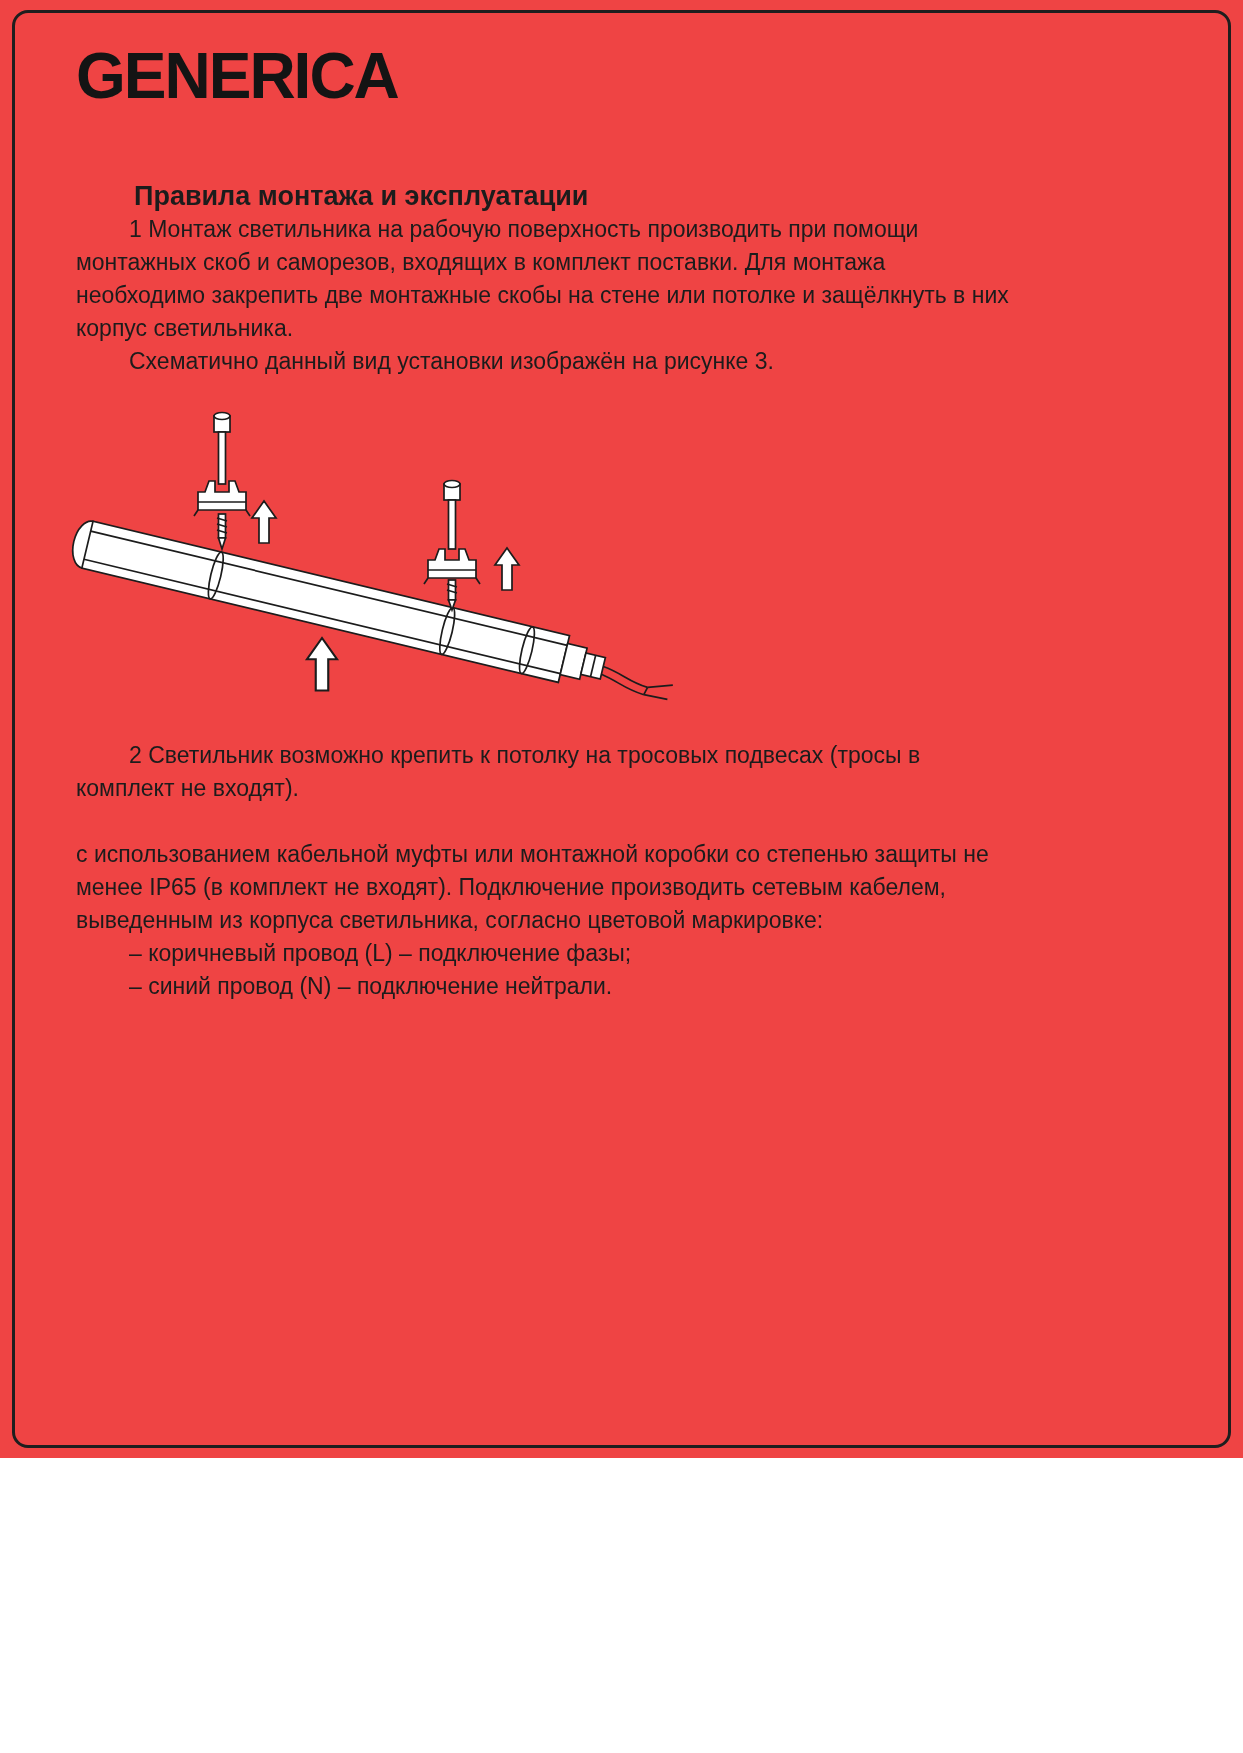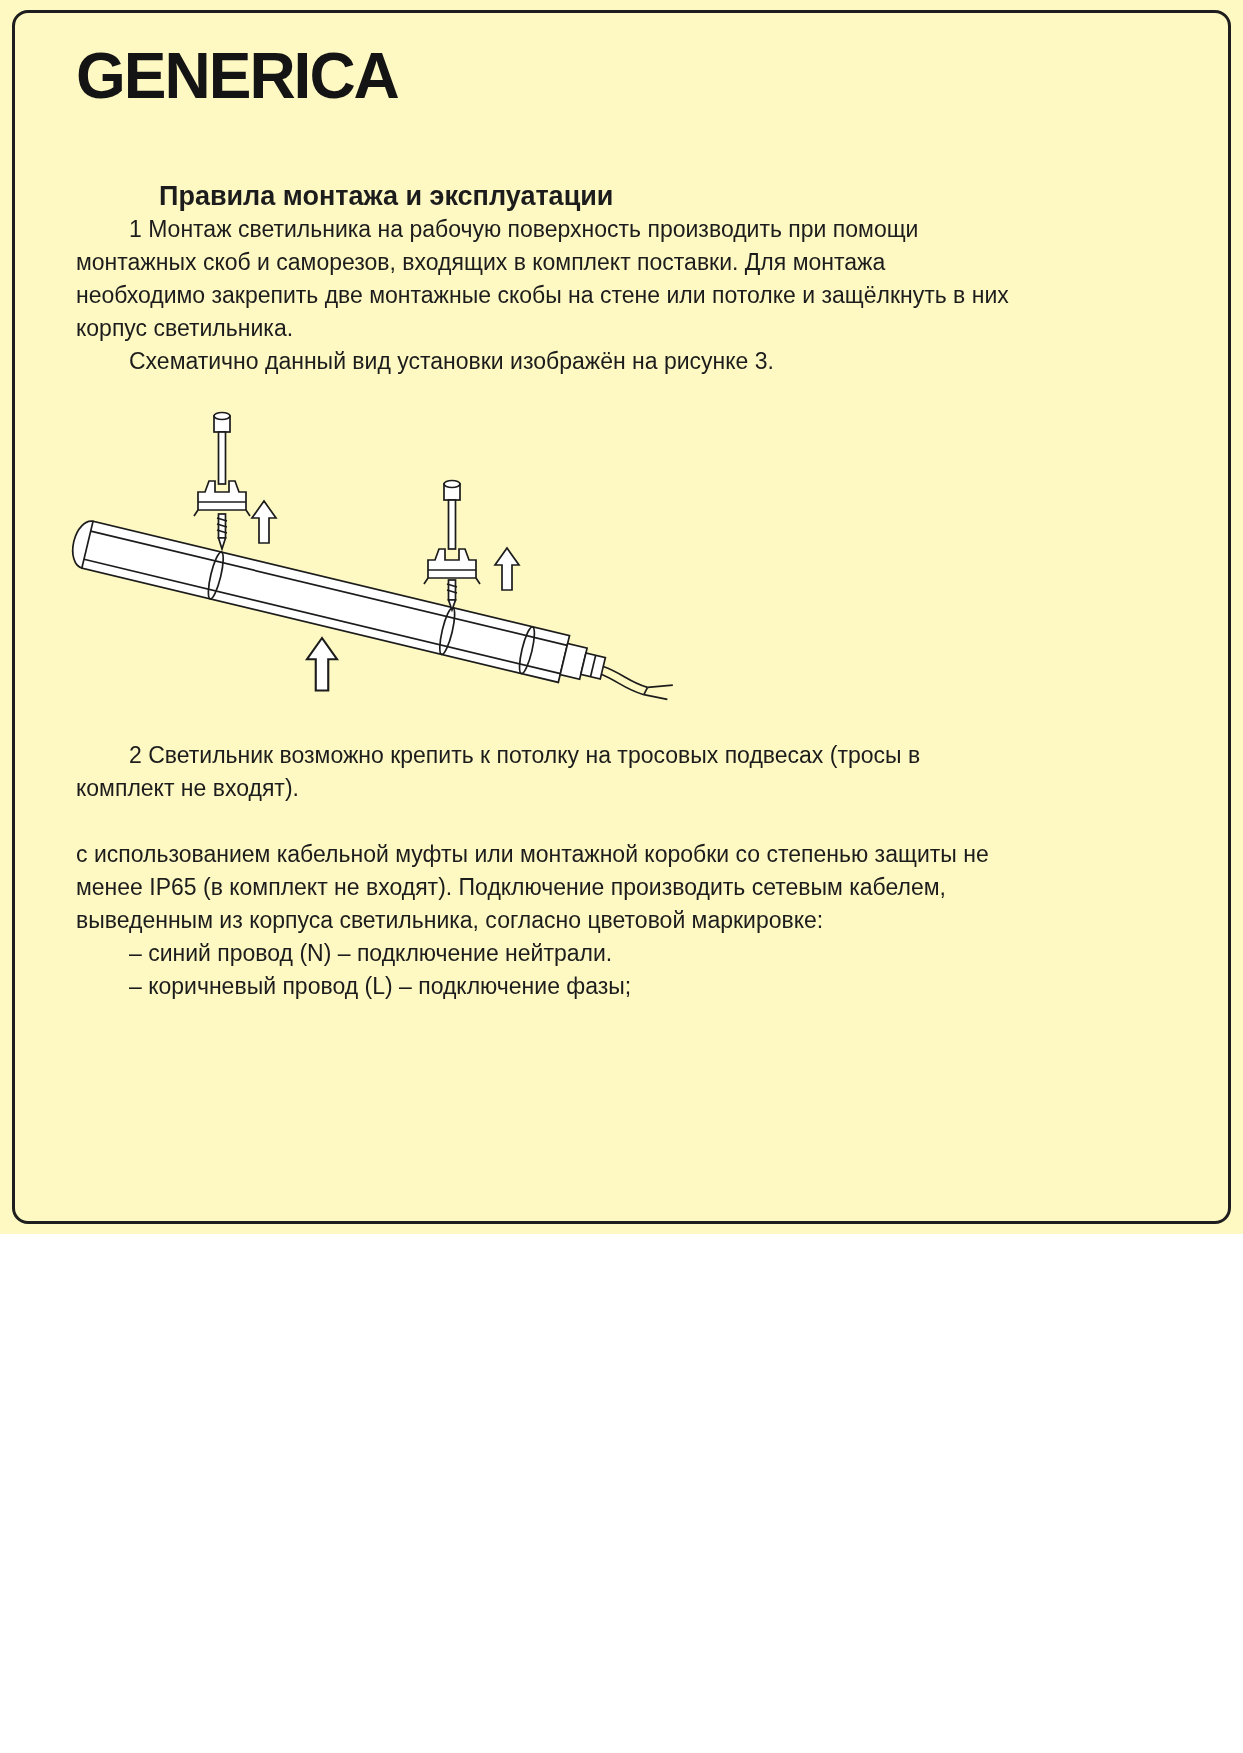--- a/index.html
+++ b/index.html
@@ -1,21 +1,21 @@
 <!DOCTYPE html>
 <html><head>
 <meta charset="utf-8">
 <style>
   * { margin: 0; padding: 0; box-sizing: border-box; }
   html, body { background: #ffffff; }
   .page {
     position: relative;
     width: 1243px;
-    height: 1234px;
-    background: #fef9c3;
+    height: 1458px;
+    background: #ef4444;
     color: #1c1c1c;
     font-family: "Liberation Sans", sans-serif;
     overflow: hidden;
   }
   .page-border {
     position: absolute;
     top: 10px; left: 12px; right: 12px; bottom: 10px;
     border: 3px solid #1e1e1e;
     border-radius: 16px;
     pointer-events: none;
@@ -31,21 +31,21 @@
     font-weight: bold;
     letter-spacing: -2px;
     line-height: 1;
     color: #141414;
     margin-bottom: 72px;
   }
   .heading {
     font-size: 27px;
     font-weight: bold;
     line-height: 33px;
-    margin-left: 83px;
+    margin-left: 58px;
   }
   .para {
     font-size: 23px;
     line-height: 33px;
   }
   .indent { text-indent: 53px; }
   .list-line { margin-left: 53px; }
   .figure-block {
     margin: 20px 0 36px -16px;
   }
@@ -133,17 +133,17 @@
 
         <use href="#uparrow" transform="translate(262,240) scale(1.25)"></use>
       </svg>
 
     </div>
 
     <p class="para indent">2 Светильник возможно крепить к потолку на тросовых подвесах (тросы в комплект не входят).</p>
 
     <p class="para indent"><br><span>с использованием кабельной муфты или монтажной коробки со степенью защиты не менее IP65 (в комплект не входят). Подключение производить сетевым кабелем, выведенным из корпуса светильника, согласно цветовой маркировке:</span></p>
 
+    <p class="para list-line">– коричневый провод (L) – подключение фазы;</p>
     <p class="para list-line">– синий провод (N) – подключение нейтрали.</p>
-    <p class="para list-line">– коричневый провод (L) – подключение фазы;</p>
 
   </div>
 </div>
 
 </body></html>

